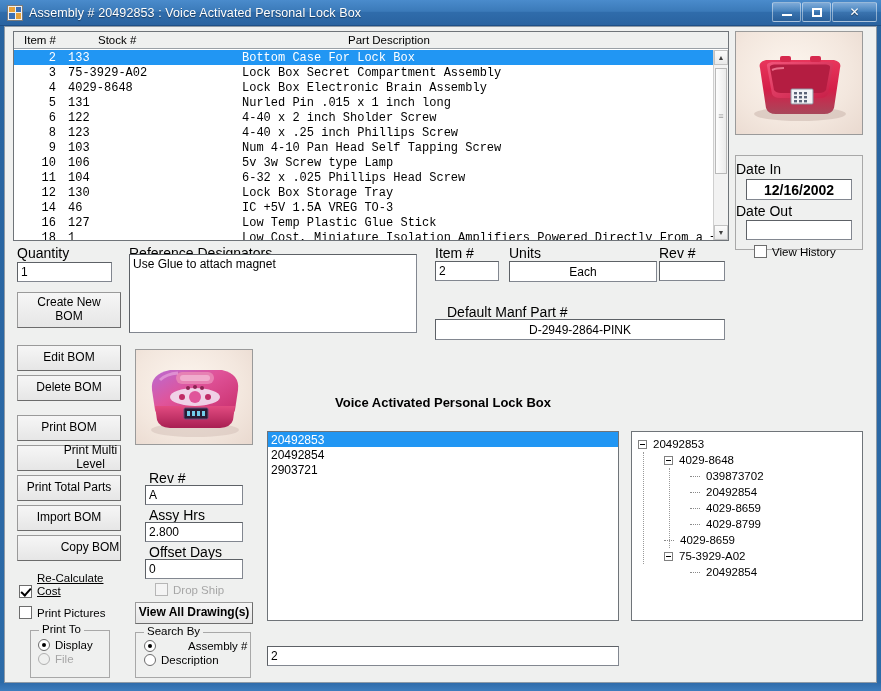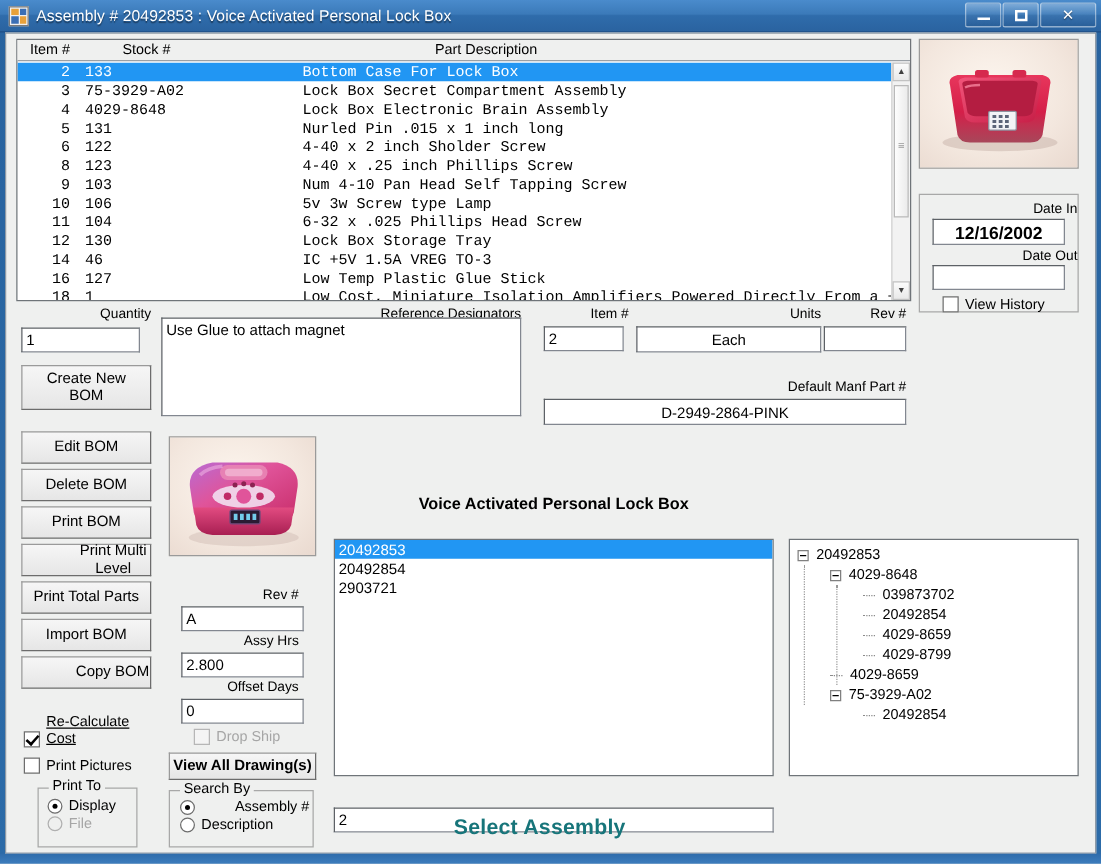--- a/index.html
+++ b/index.html
@@ -55,21 +55,21 @@
     width: 873px; height: 657px;
     background: #eff0ef;
     border: 1px solid #8e9aa6;
     overflow: hidden;
   }
   .bottombar {
     position: absolute; left: 0; bottom: 0; width: 881px; height: 8px;
     background: linear-gradient(to bottom, #2f6cab, #3d7dbd);
   }
   
-  .lbl { font-size: 11px; color: #000; text-align: right; }
+  .lbl { font-size: 14px; color: #000; text-align: left; }
   .field {
     background: #fff; border: 1px solid #828790;
     border-top-color: #5d6166; border-left-color: #5d6166;
     font-size: 12px; color: #000; padding: 2px 3px;
     display: flex; align-items: center; overflow: hidden;
     white-space: nowrap;
   }
   .field.ctr { justify-content: center; }
   .btn {
     background: linear-gradient(to bottom, #f6f6f6, #e6e6e6);
@@ -305,35 +305,35 @@
 
     <div class="lbl" style="position:absolute; left:430px; top:218px; width:68px;">Item #</div>
     <div class="field" style="position:absolute; left:430px; top:234px; width:64px; height:20px;">2</div>
 
     <div class="lbl" style="position:absolute; left:504px; top:218px; width:148px;">Units</div>
     <div class="field ctr" style="position:absolute; left:504px; top:234px; width:148px; height:21px;">Each</div>
 
     <div class="lbl" style="position:absolute; left:654px; top:218px; width:66px;">Rev #</div>
     <div class="field" style="position:absolute; left:654px; top:234px; width:66px; height:20px;"></div>
 
-    <div class="lbl" style="position:absolute; left:430px; top:277px; width:290px;">Default Manf Part #</div>
+    <div class="lbl" style="position:absolute; left:442px; top:277px; width:290px;">Default Manf Part #</div>
     <div class="field ctr" style="position:absolute; left:430px; top:292px; width:290px; height:21px;">D-2949-2864-PINK</div>
 
     <div id="btn-stack" style="position:absolute; left:12px; top:265px; width:104px;">
         <div class="btn" style="height: 36px; margin-top: 0px; flex-direction: column;">
           <span style="display: block;">Create New</span>
           <span style="display: block;">BOM</span>
         </div>
         <div class="btn" style="height: 26px; margin-top: 17px; flex-direction: column;">
           <span style="display: block;">Edit BOM</span>
         </div>
         <div class="btn" style="height: 26px; margin-top: 4px; flex-direction: column;">
           <span style="display: block;">Delete BOM</span>
         </div>
-        <div class="btn" style="height: 26px; margin-top: 4px; flex-direction: column;">
+        <div class="btn" style="height: 26px; margin-top: 14px; flex-direction: column;">
           <span style="display: block;">Print BOM</span>
         </div>
         <div class="btn" style="height: 26px; margin-top: 4px; flex-direction: column; padding-left: 43px;">
           <span style="display: block;">Print Multi Level</span>
         </div>
         <div class="btn" style="height: 26px; margin-top: 4px; flex-direction: column;">
           <span style="display: block;">Print Total Parts</span>
         </div>
         <div class="btn" style="height: 26px; margin-top: 4px; flex-direction: column;">
           <span style="display: block;">Import BOM</span>
@@ -481,18 +481,17 @@
           </div>
           <div class="tnode" style="top: 128px; left: 58px;">
             <span class="tdash"></span>
             <span style="margin-left: 3px;">20492854</span>
           </div>
           <div class="tvline" style="left: 11px; top: 16px; height: 112px;"></div>
           <div class="tvline" style="left: 37px; top: 32px; height: 80px;"></div>
         </div>
     </div>
 
-    <div class="select-assembly" style="left:358px; top:625px;">Select Assembly</div>
 
   </div>
 
   <div class="bottombar"></div>
 </div>
 
 </body></html>

